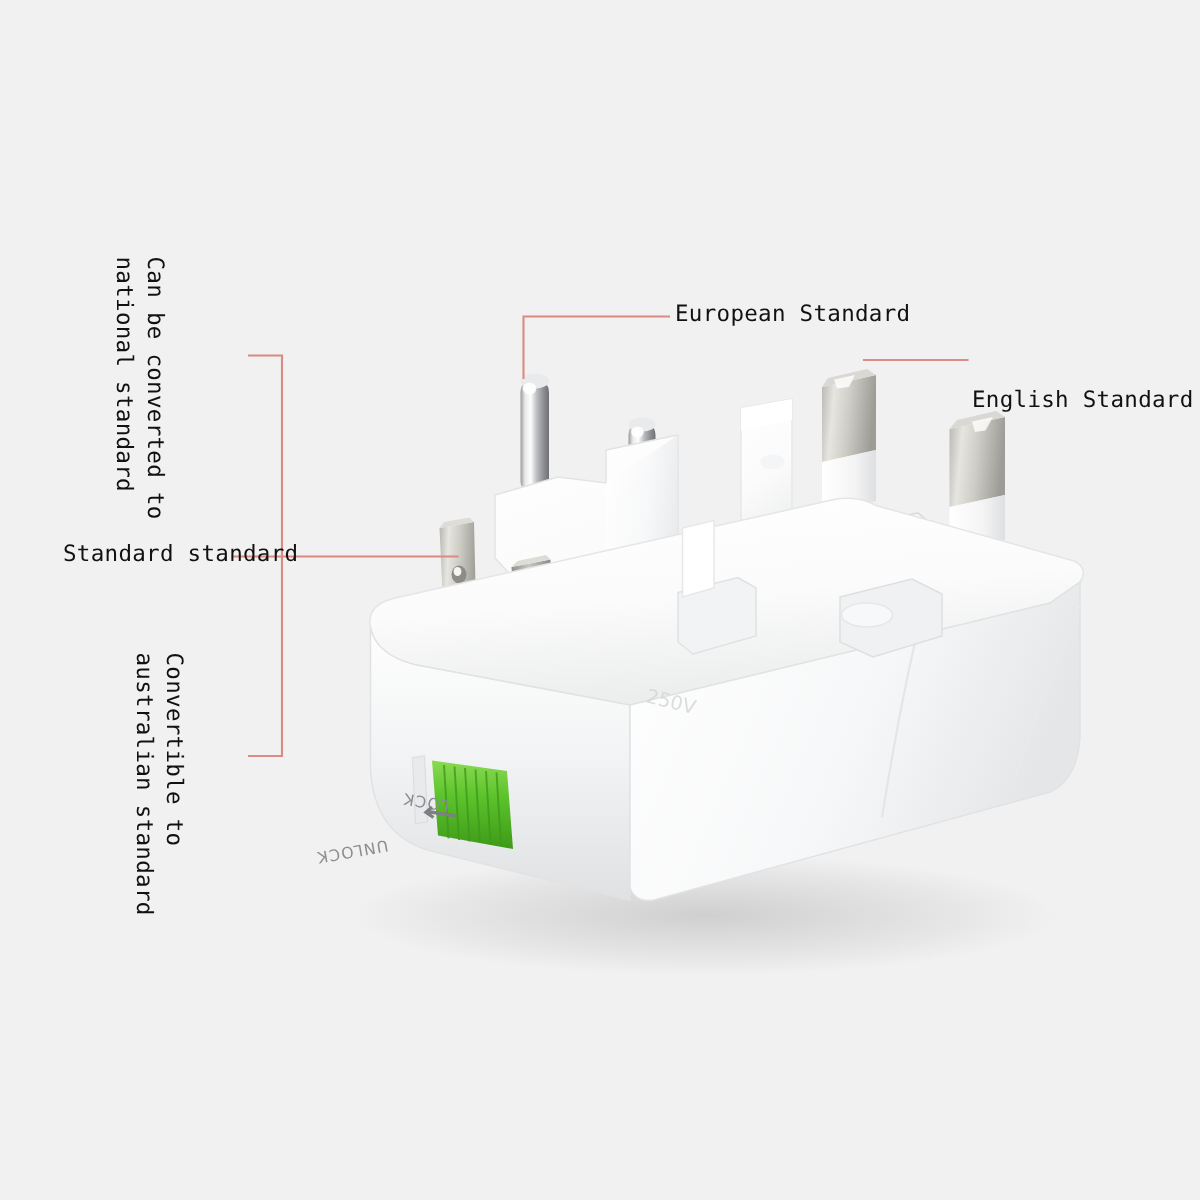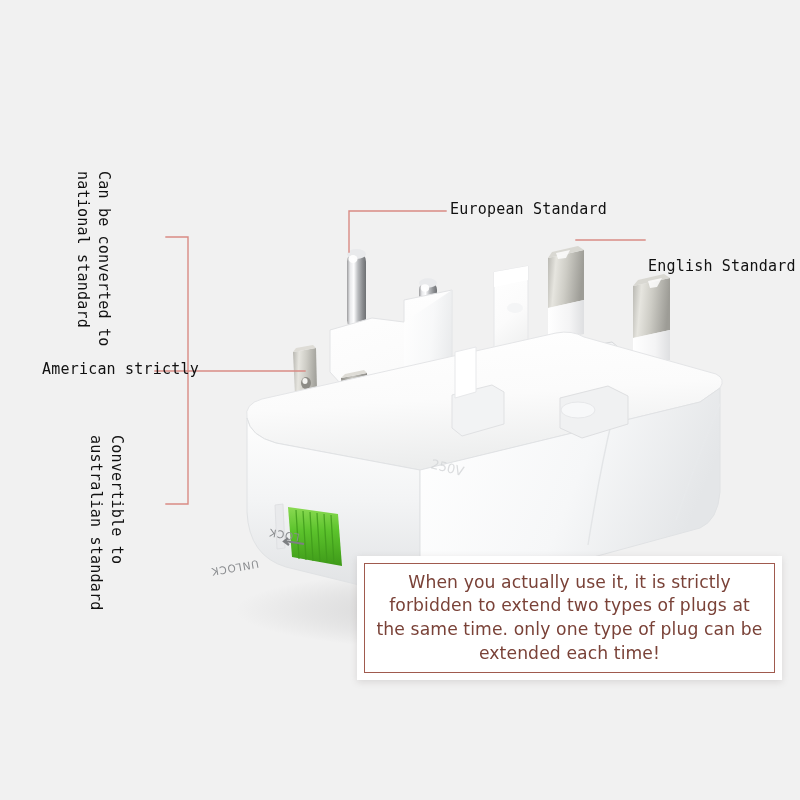--- a/index.html
+++ b/index.html
@@ -255,27 +255,22 @@
       <path d="M166 237 L188 237 L188 371"></path>
 
       <path d="M166 504 L188 504 L188 371"></path>
     </g>
   </svg>
 
   <div class="callout-label" id="label-european">European Standard</div>
 
   <div class="callout-label" id="label-english">English Standard</div>
 
-  <div class="callout-label" id="label-american">American strictly</div>
+  <div class="callout-label" id="label-american">Standard standard</div>
 
   <div class="callout-label vertical" id="label-national">Can be converted to
 national standard</div>
 
   <div class="callout-label vertical" id="label-australian">Convertible to
 australian standard</div>
 
-  <div id="warning-box">
-    <div id="warning-inner">
-      <div id="warning-text">When you actually use it, it is strictly forbidden to extend two types of plugs at the same time. only one type of plug can be extended each time!</div>
-    </div>
-  </div>
 
 </div>
 
 </body></html>

